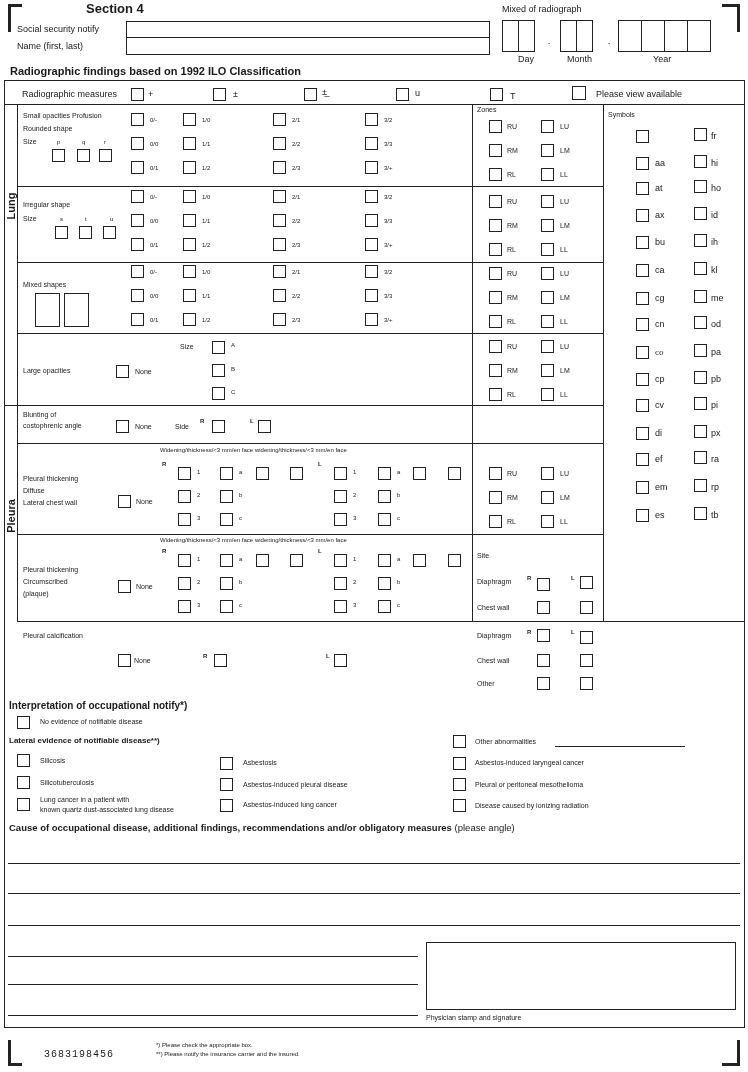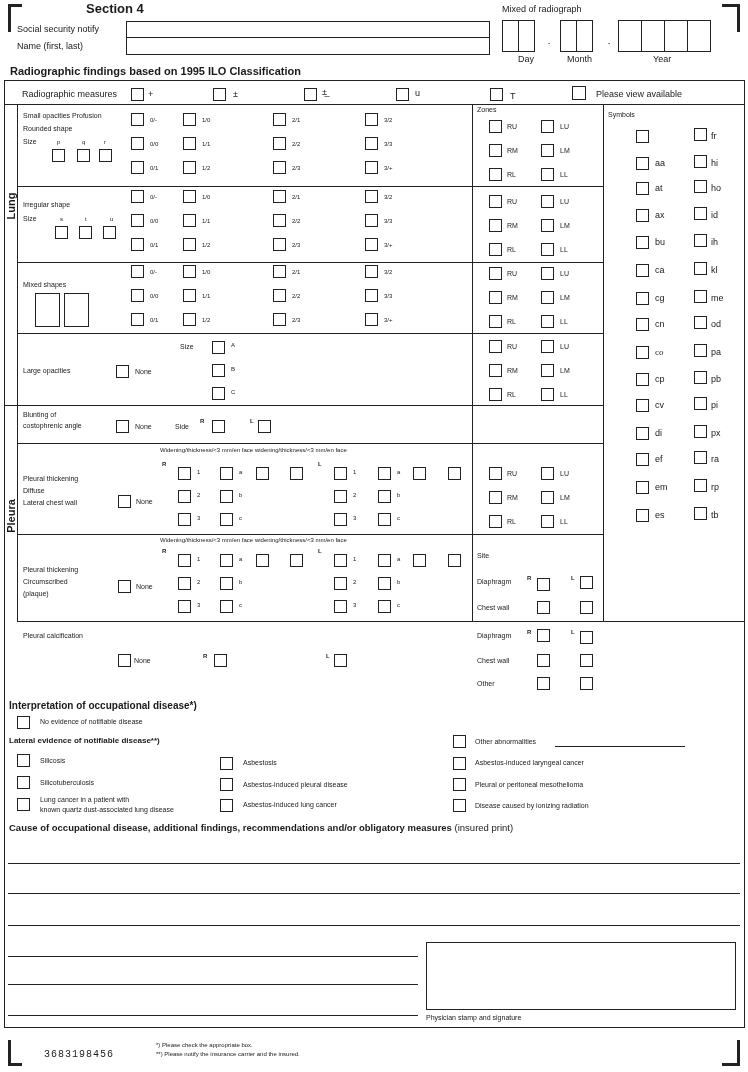--- a/index.html
+++ b/index.html
@@ -42,21 +42,21 @@
 <div class="field" style="left:576px;top:20px;width:17px;height:32px;"></div>
 <div class="t" style="left:608px;top:38px;font-weight:bold;">.</div>
 <div class="field" style="left:618px;top:20px;width:24px;height:32px;"></div>
 <div class="field" style="left:641px;top:20px;width:24px;height:32px;"></div>
 <div class="field" style="left:664px;top:20px;width:24px;height:32px;"></div>
 <div class="field" style="left:687px;top:20px;width:24px;height:32px;"></div>
 <div class="t t9" style="left:518px;top:55px;">Day</div>
 <div class="t t9" style="left:567px;top:55px;">Month</div>
 <div class="t t9" style="left:653px;top:55px;">Year</div>
 
-<div class="t h-bold" style="left:10px;top:66px;">Radiographic findings based on 1995 ILO Classification</div>
+<div class="t h-bold" style="left:10px;top:66px;">Radiographic findings based on 1992 ILO Classification</div>
 
 <div class="vl" style="left:4px;top:80px;height:608px;"></div>
 <div class="vl" style="left:744px;top:80px;height:622px;"></div>
 <div class="hl" style="left:4px;top:80px;width:741px;"></div>
 
 <div class="t t9" style="left:22px;top:90px;">Radiographic measures</div>
 <div class="cb" style="left:131px;top:88px;"></div>
 <div class="t t9" style="left:148px;top:90px;">+</div>
 <div class="cb" style="left:213px;top:88px;"></div>
 <div class="t t9" style="left:233px;top:90px;">±</div>
@@ -435,21 +435,21 @@
 <div class="cb" style="left:537px;top:629px;"></div>
 <div class="t t6 sup" style="left:571px;top:629px;">L</div>
 <div class="cb" style="left:580px;top:631px;"></div>
 <div class="t t7" style="left:477px;top:657px;">Chest wall</div>
 <div class="cb" style="left:537px;top:654px;"></div>
 <div class="cb" style="left:580px;top:654px;"></div>
 <div class="t t7" style="left:477px;top:680px;">Other</div>
 <div class="cb" style="left:537px;top:677px;"></div>
 <div class="cb" style="left:580px;top:677px;"></div>
 
-<div class="t" style="left:9px;top:701px;font-size:10px;font-weight:bold;">Interpretation of occupational disease*)</div>
+<div class="t" style="left:9px;top:701px;font-size:10px;font-weight:bold;">Interpretation of occupational notify*)</div>
 <div class="cb" style="left:17px;top:716px;"></div>
 <div class="t t7" style="left:40px;top:718px;">No evidence of notifiable disease</div>
 <div class="t" style="left:9px;top:737px;font-size:8px;font-weight:bold;">Lateral evidence of notifiable disease**)</div>
 <div class="cb" style="left:453px;top:735px;"></div>
 <div class="t t7" style="left:475px;top:738px;">Other abnormalities</div>
 <div class="hl" style="left:555px;top:746px;width:130px;border-top-width:1px;"></div>
 
 <div class="cb" style="left:17px;top:754px;"></div>
 <div class="t t7" style="left:40px;top:757px;">Silicosis</div>
 <div class="cb" style="left:17px;top:776px;"></div>
@@ -465,21 +465,21 @@
 <div class="cb" style="left:220px;top:799px;"></div>
 <div class="t t7" style="left:243px;top:801px;">Asbestos-induced lung cancer</div>
 
 <div class="cb" style="left:453px;top:757px;"></div>
 <div class="t t7" style="left:475px;top:759px;">Asbestos-induced laryngeal cancer</div>
 <div class="cb" style="left:453px;top:778px;"></div>
 <div class="t t7" style="left:475px;top:781px;">Pleural or peritoneal mesothelioma</div>
 <div class="cb" style="left:453px;top:799px;"></div>
 <div class="t t7" style="left:475px;top:802px;">Disease caused by ionizing radiation</div>
 
-<div class="t" style="left:9px;top:823px;font-size:9.5px;"><b>Cause of occupational disease, additional findings, recommendations and/or obligatory measures</b><span> (insured print)</span></div>
+<div class="t" style="left:9px;top:823px;font-size:9.5px;"><b>Cause of occupational disease, additional findings, recommendations and/or obligatory measures</b><span> (please angle)</span></div>
 <div class="hl" style="left:8px;top:863px;width:732px;"></div>
 <div class="hl" style="left:8px;top:893px;width:732px;"></div>
 <div class="hl" style="left:8px;top:925px;width:732px;"></div>
 <div class="hl" style="left:8px;top:956px;width:410px;"></div>
 <div class="hl" style="left:8px;top:984px;width:410px;"></div>
 <div class="hl" style="left:8px;top:1015px;width:410px;"></div>
 <div class="field" style="left:426px;top:942px;width:310px;height:68px;"></div>
 <div class="t t7" style="left:426px;top:1014px;">Physician stamp and signature</div>
 
 <div class="vl" style="left:4px;top:688px;height:340px;"></div>

